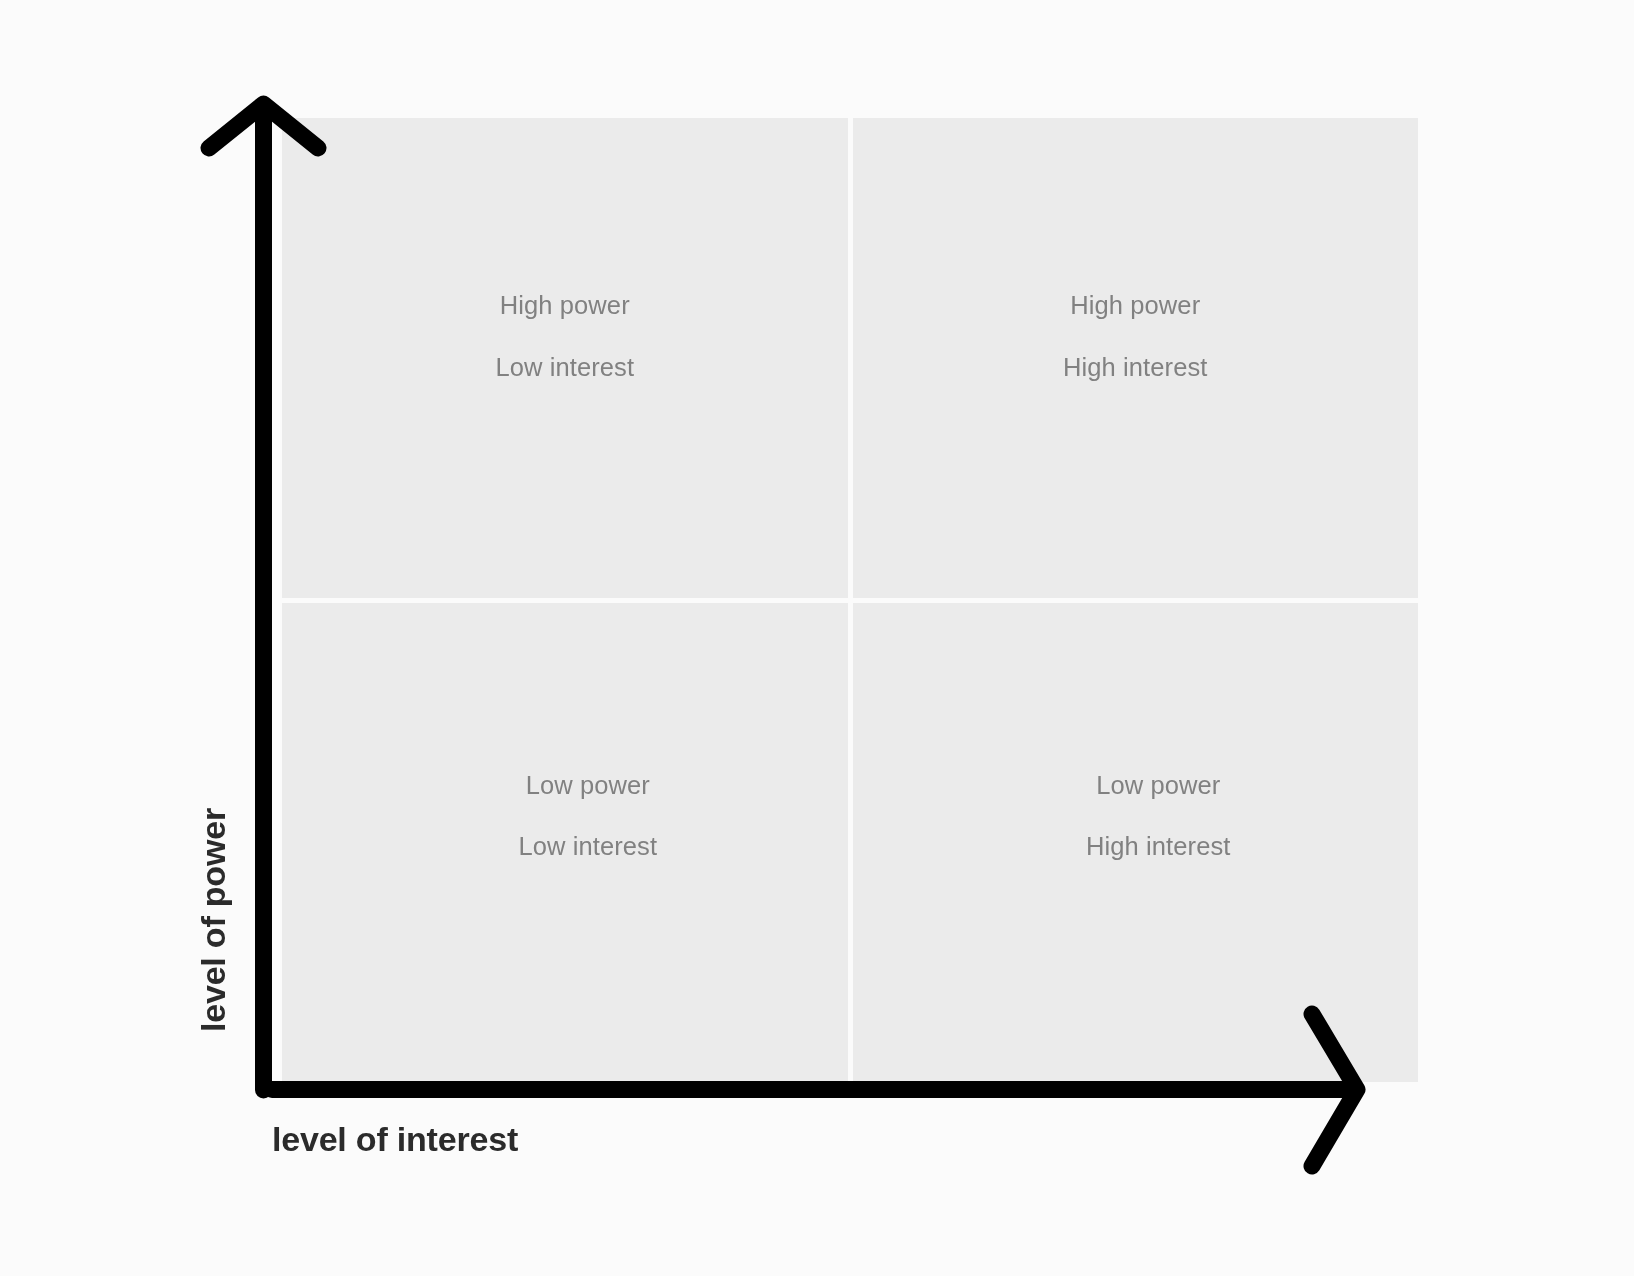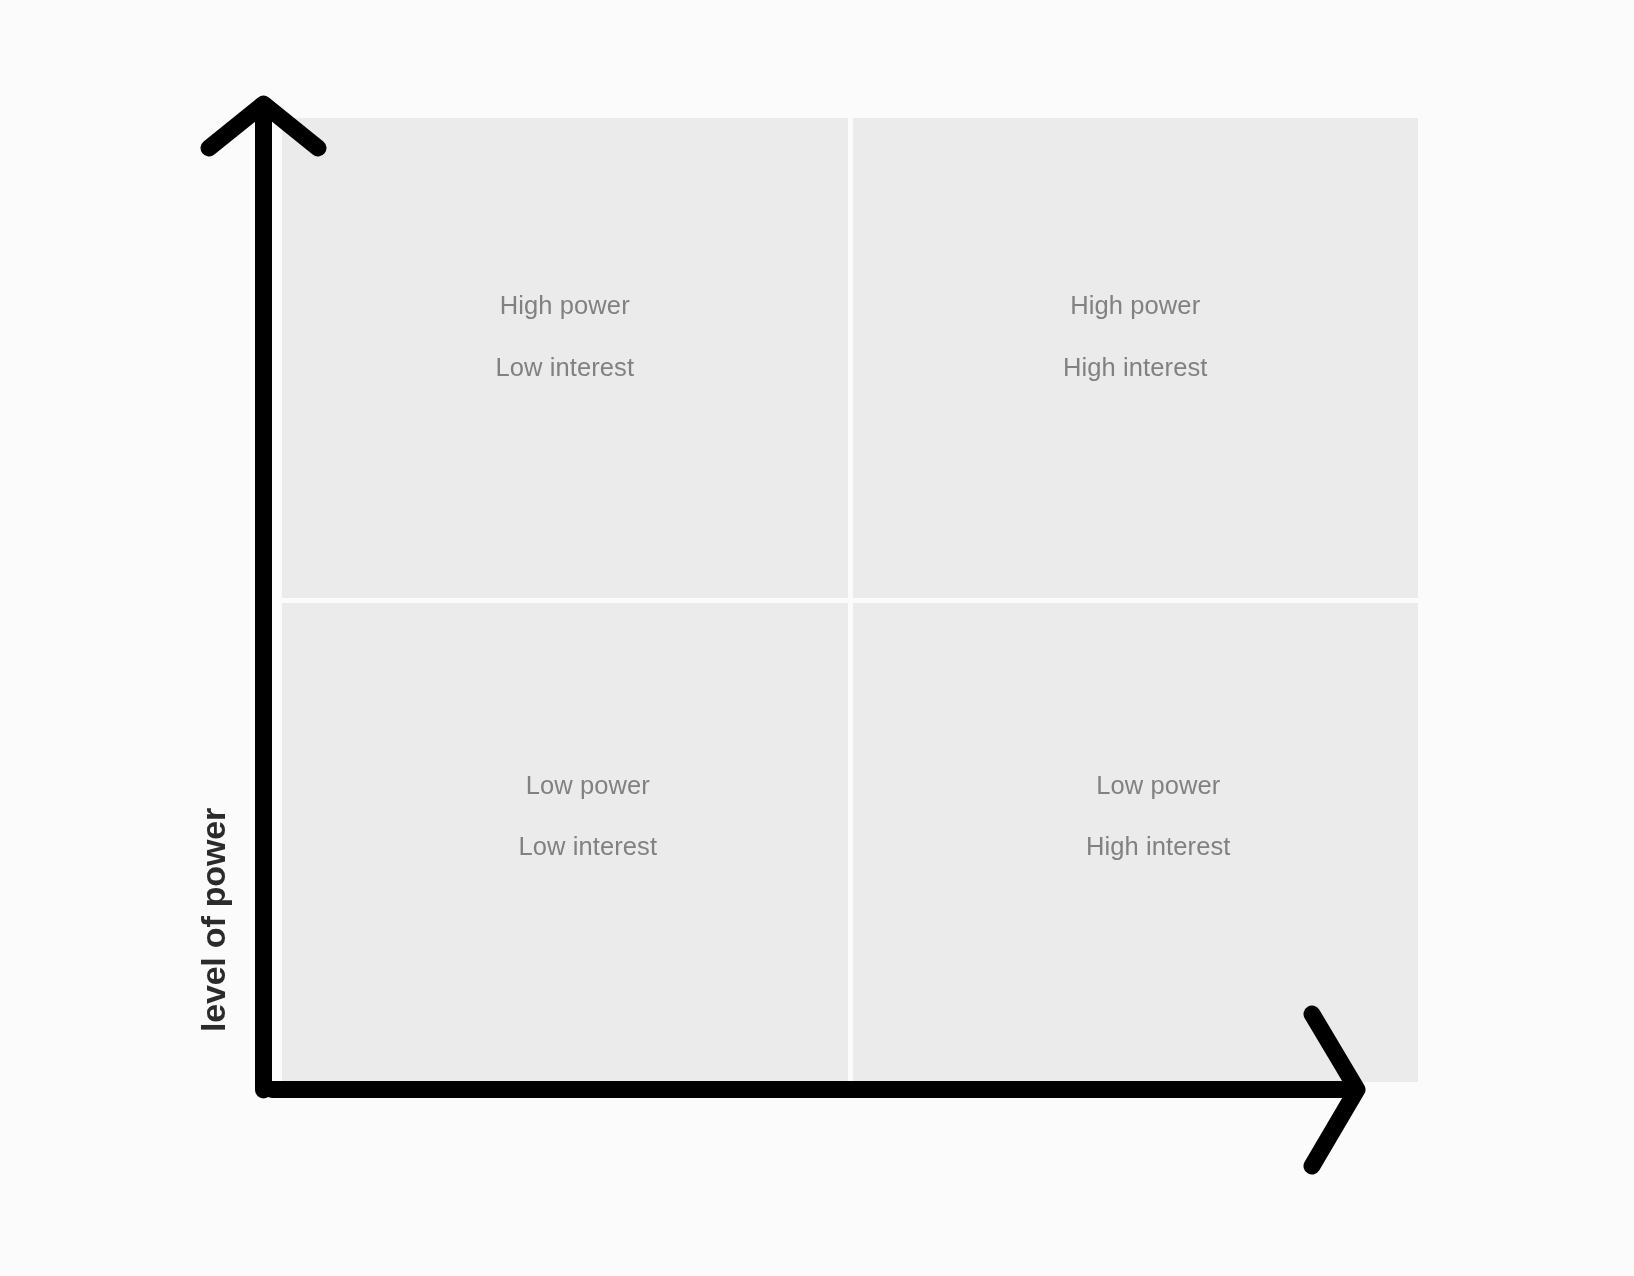--- a/index.html
+++ b/index.html
@@ -128,16 +128,17 @@
     <line x1="263.5" y1="1090" x2="263.5" y2="110" stroke="#000000" stroke-width="17" stroke-linecap="round"></line>
 
     <polyline points="209,148 263.5,104 318,148" fill="none" stroke="#000000" stroke-width="17" stroke-linecap="round" stroke-linejoin="round"></polyline>
 
     <line x1="272" y1="1089.5" x2="1345" y2="1089.5" stroke="#000000" stroke-width="17" stroke-linecap="round"></line>
 
     <polyline points="1311,1011 1355,1089.5 1311,1068" fill="none" stroke="#000000" stroke-width="17" stroke-linecap="round" stroke-linejoin="round" style="display:none"></polyline>
     <polyline points="1312,1014 1357,1089.5 1312,1166" fill="none" stroke="#000000" stroke-width="17" stroke-linecap="round" stroke-linejoin="round"></polyline>
   </svg>
 
+  <div class="axis-title x-axis-title">level of interest</div>
 
   <div class="axis-title y-axis-title">level of power</div>
 
 </div>
 
 </body></html>

